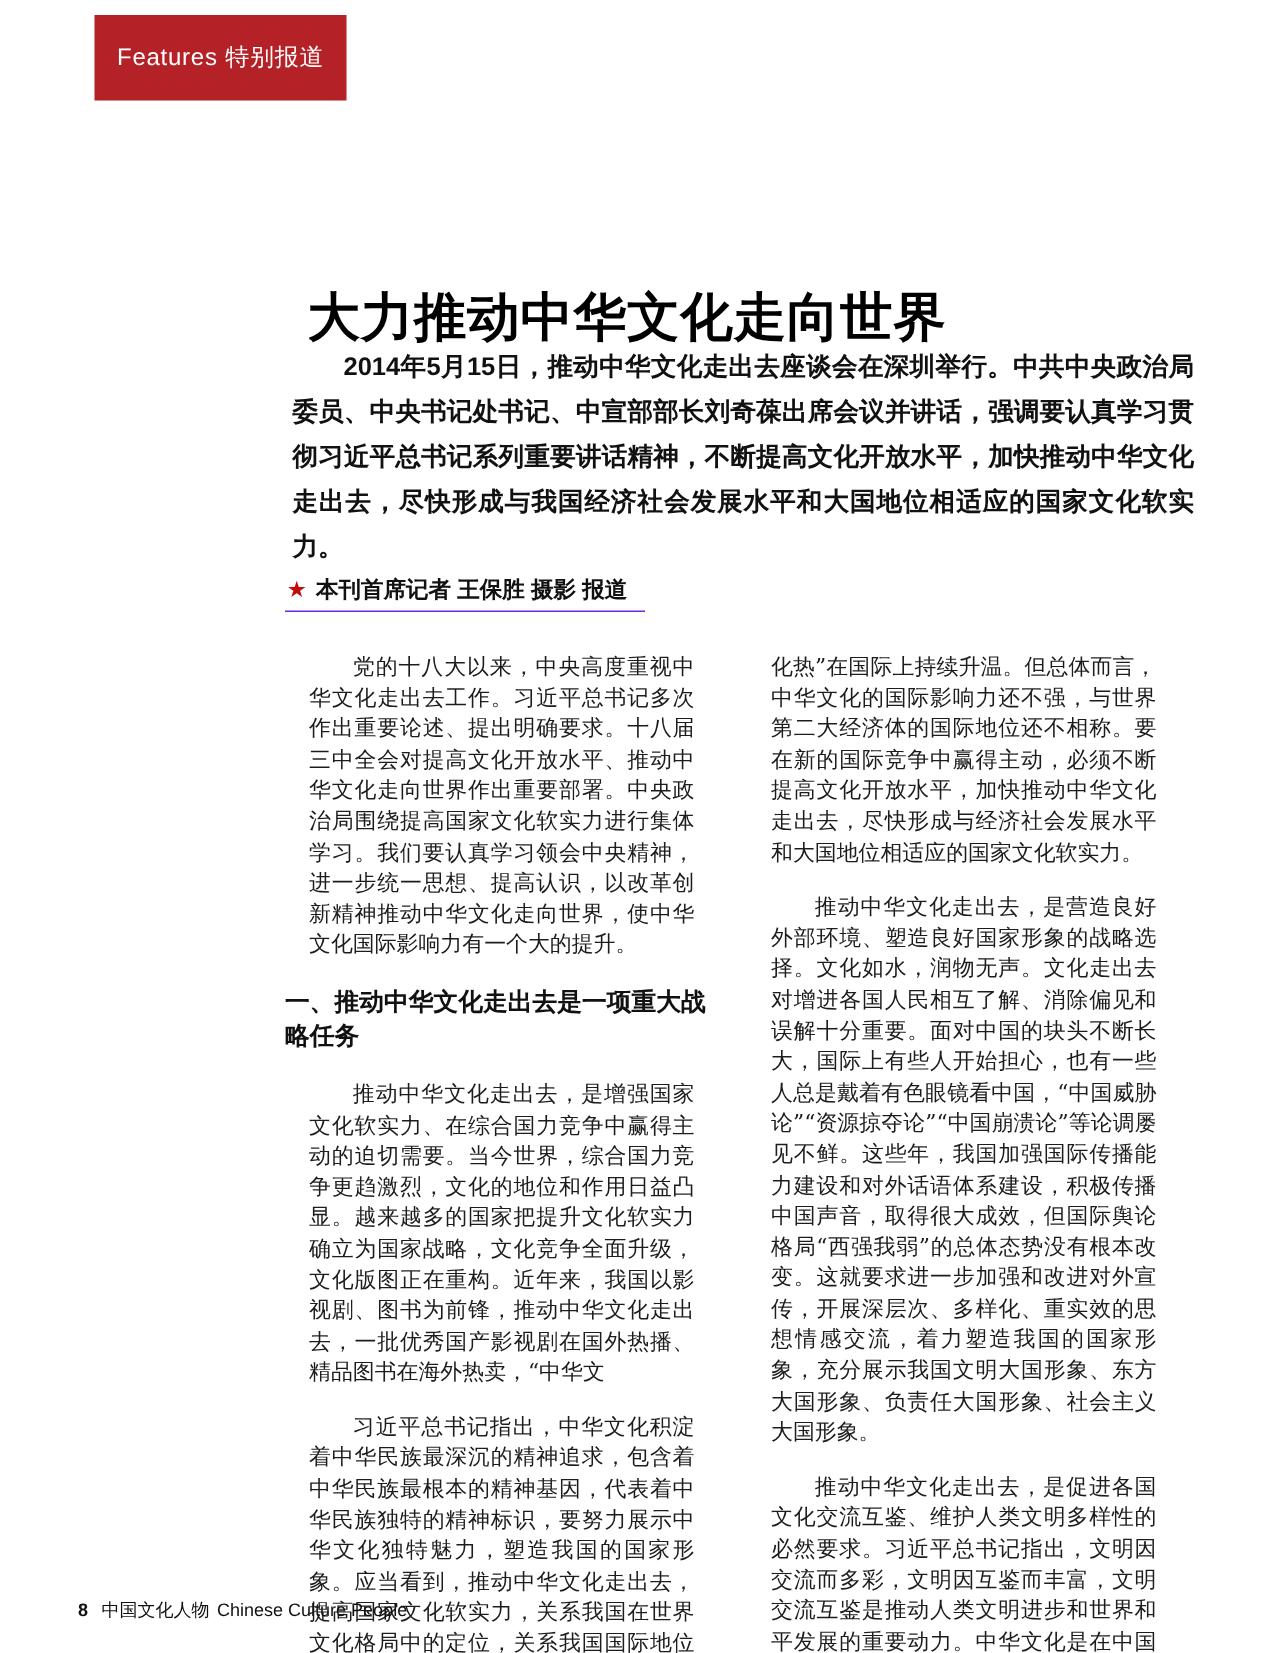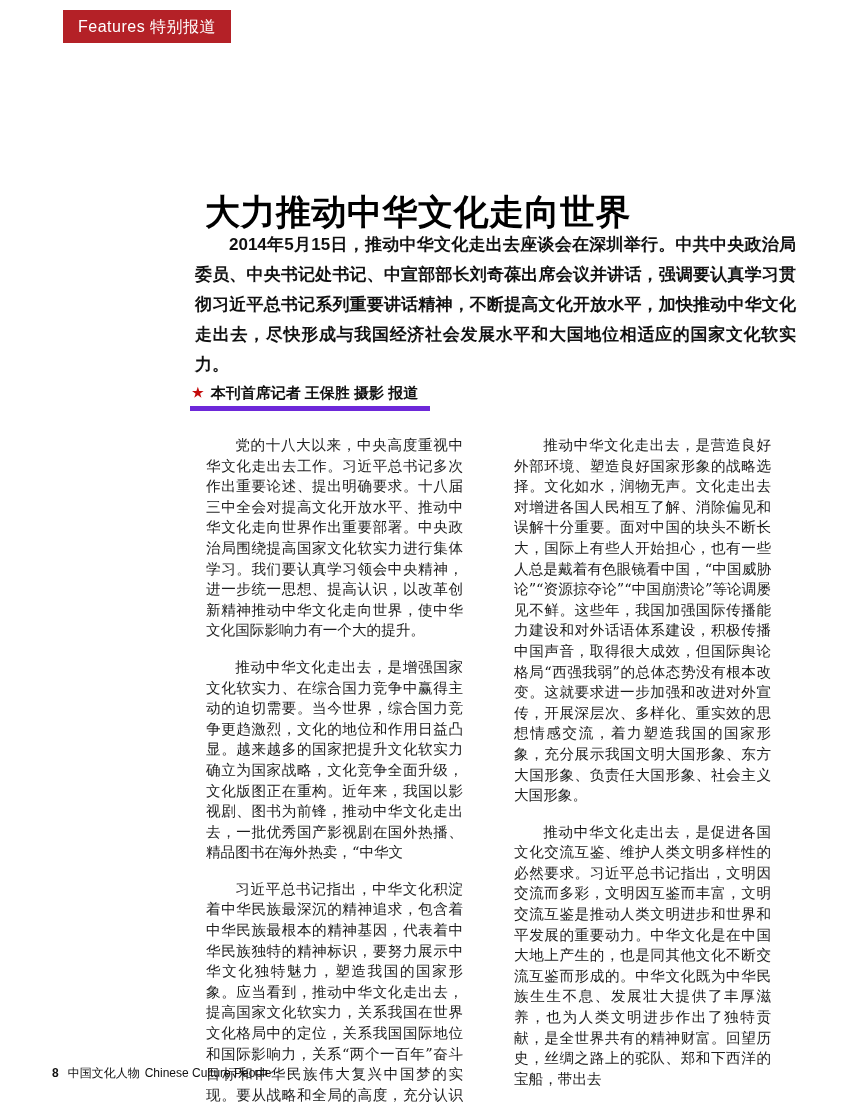--- a/index.html
+++ b/index.html
@@ -19,21 +19,21 @@
   .badge {
     position: absolute;
     left: 63px;
     top: 10px;
     height: 33px;
     background: #b42127;
     color: #ffffff;
     font-family: "Liberation Sans", sans-serif;
     font-size: 16px;
     line-height: 33px;
-    padding: 0 15px;
+    padding: 12px 15px;
     letter-spacing: 0.5px;
     white-space: nowrap;
   }
   .title {
     position: absolute;
     left: 205px;
     top: 166px;
     font-family: "DejaVu Serif", serif;
     font-weight: bold;
     font-size: 35px;
@@ -58,21 +58,21 @@
   }
   .byline {
     position: absolute;
     left: 190px;
     top: 384px;
     font-family: "Liberation Sans", sans-serif;
     font-weight: bold;
     font-size: 15px;
     line-height: 18px;
     color: #111111;
-    border-bottom: 5px solid #6d28d9;
+    border-bottom: 1px solid #6d28d9;
     padding: 0 12px 4px 2px;
     white-space: nowrap;
   }
   .byline .star {
     color: #c40b0b;
     font-size: 13px;
     margin-right: 7px;
     vertical-align: 1px;
   }
   .columns {
@@ -138,25 +138,27 @@
   <p class="lede">2014年5月15日，推动中华文化走出去座谈会在深圳举行。中共中央政治局委员、中央书记处书记、中宣部部长刘奇葆出席会议并讲话，强调要认真学习贯彻习近平总书记系列重要讲话精神，不断提高文化开放水平，加快推动中华文化走出去，尽快形成与我国经济社会发展水平和大国地位相适应的国家文化软实力。</p>
 
   <div class="byline">
     <span class="star">★</span><span>本刊首席记者 王保胜 摄影 报道</span>
   </div>
 
   <div class="columns">
 
     <div class="col">
       <p>党的十八大以来，中央高度重视中华文化走出去工作。习近平总书记多次作出重要论述、提出明确要求。十八届三中全会对提高文化开放水平、推动中华文化走向世界作出重要部署。中央政治局围绕提高国家文化软实力进行集体学习。我们要认真学习领会中央精神，进一步统一思想、提高认识，以改革创新精神推动中华文化走向世界，使中华文化国际影响力有一个大的提升。</p>
+      <h2>一、推动中华文化走出去是一项重大战略任务</h2>
       <p>推动中华文化走出去，是增强国家文化软实力、在综合国力竞争中赢得主动的迫切需要。当今世界，综合国力竞争更趋激烈，文化的地位和作用日益凸显。越来越多的国家把提升文化软实力确立为国家战略，文化竞争全面升级，文化版图正在重构。近年来，我国以影视剧、图书为前锋，推动中华文化走出去，一批优秀国产影视剧在国外热播、精品图书在海外热卖，“中华文</p>
       <p>习近平总书记指出，中华文化积淀着中华民族最深沉的精神追求，包含着中华民族最根本的精神基因，代表着中华民族独特的精神标识，要努力展示中华文化独特魅力，塑造我国的国家形象。应当看到，推动中华文化走出去，提高国家文化软实力，关系我国在世界文化格局中的定位，关系我国国际地位和国际影响力，关系“两个一百年”奋斗目标和中华民族伟大复兴中国梦的实现。要从战略和全局的高度，充分认识推动中华文化走出去的重大意义，切实增强做好工作的紧迫感责任感使命感。</p>
     </div>
 
     <div class="col">
+      <p class="noindent">化热”在国际上持续升温。但总体而言，中华文化的国际影响力还不强，与世界第二大经济体的国际地位还不相称。要在新的国际竞争中赢得主动，必须不断提高文化开放水平，加快推动中华文化走出去，尽快形成与经济社会发展水平和大国地位相适应的国家文化软实力。</p>
       <p>推动中华文化走出去，是营造良好外部环境、塑造良好国家形象的战略选择。文化如水，润物无声。文化走出去对增进各国人民相互了解、消除偏见和误解十分重要。面对中国的块头不断长大，国际上有些人开始担心，也有一些人总是戴着有色眼镜看中国，“中国威胁论”“资源掠夺论”“中国崩溃论”等论调屡见不鲜。这些年，我国加强国际传播能力建设和对外话语体系建设，积极传播中国声音，取得很大成效，但国际舆论格局“西强我弱”的总体态势没有根本改变。这就要求进一步加强和改进对外宣传，开展深层次、多样化、重实效的思想情感交流，着力塑造我国的国家形象，充分展示我国文明大国形象、东方大国形象、负责任大国形象、社会主义大国形象。</p>
       <p>推动中华文化走出去，是促进各国文化交流互鉴、维护人类文明多样性的必然要求。习近平总书记指出，文明因交流而多彩，文明因互鉴而丰富，文明交流互鉴是推动人类文明进步和世界和平发展的重要动力。中华文化是在中国大地上产生的，也是同其他文化不断交流互鉴而形成的。中华文化既为中华民族生生不息、发展壮大提供了丰厚滋养，也为人类文明进步作出了独特贡献，是全世界共有的精神财富。回望历史，丝绸之路上的驼队、郑和下西洋的宝船，带出去</p>
     </div>
 
   </div>
 
   <div class="footer">
     <span class="num">8</span><span class="cn">中国文化人物</span><span class="en">Chinese Culture People</span>
   </div>
 

